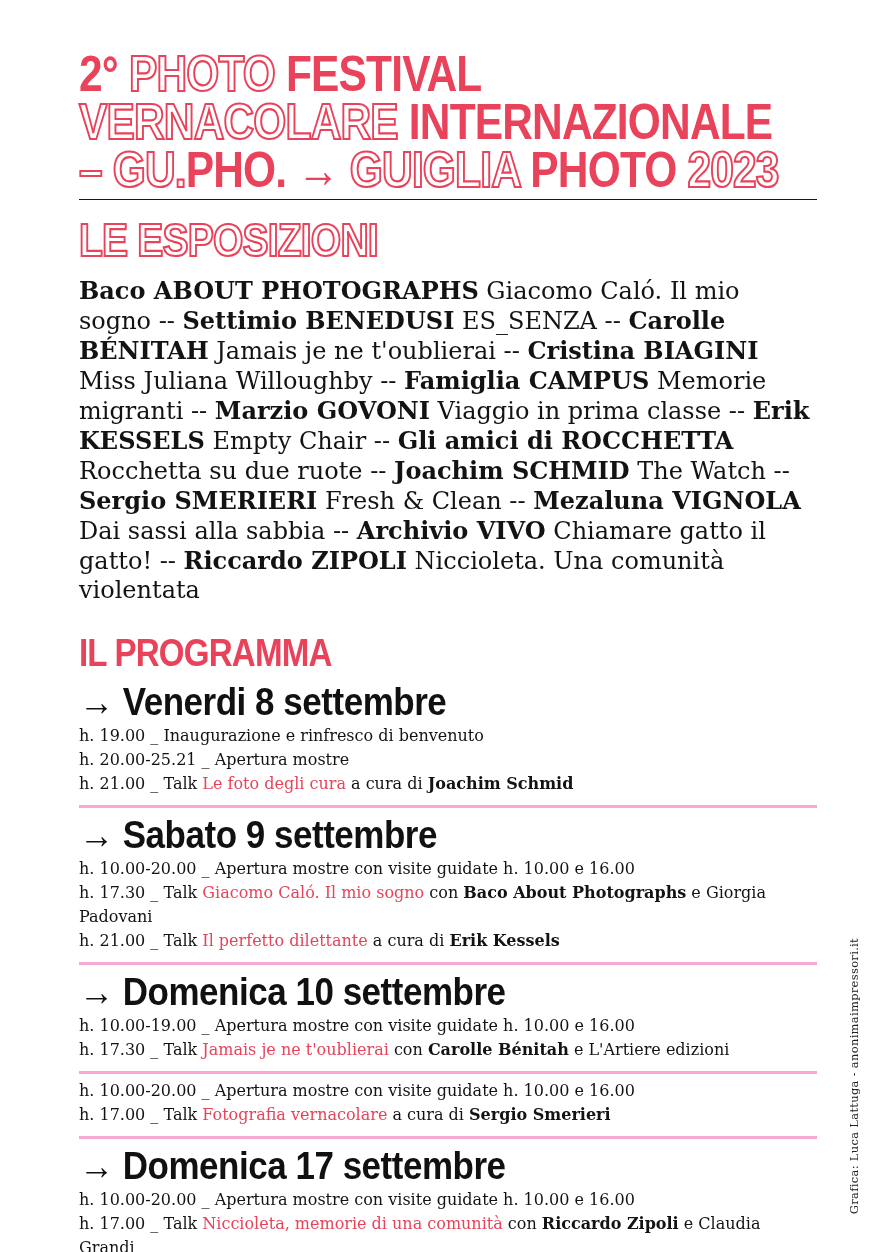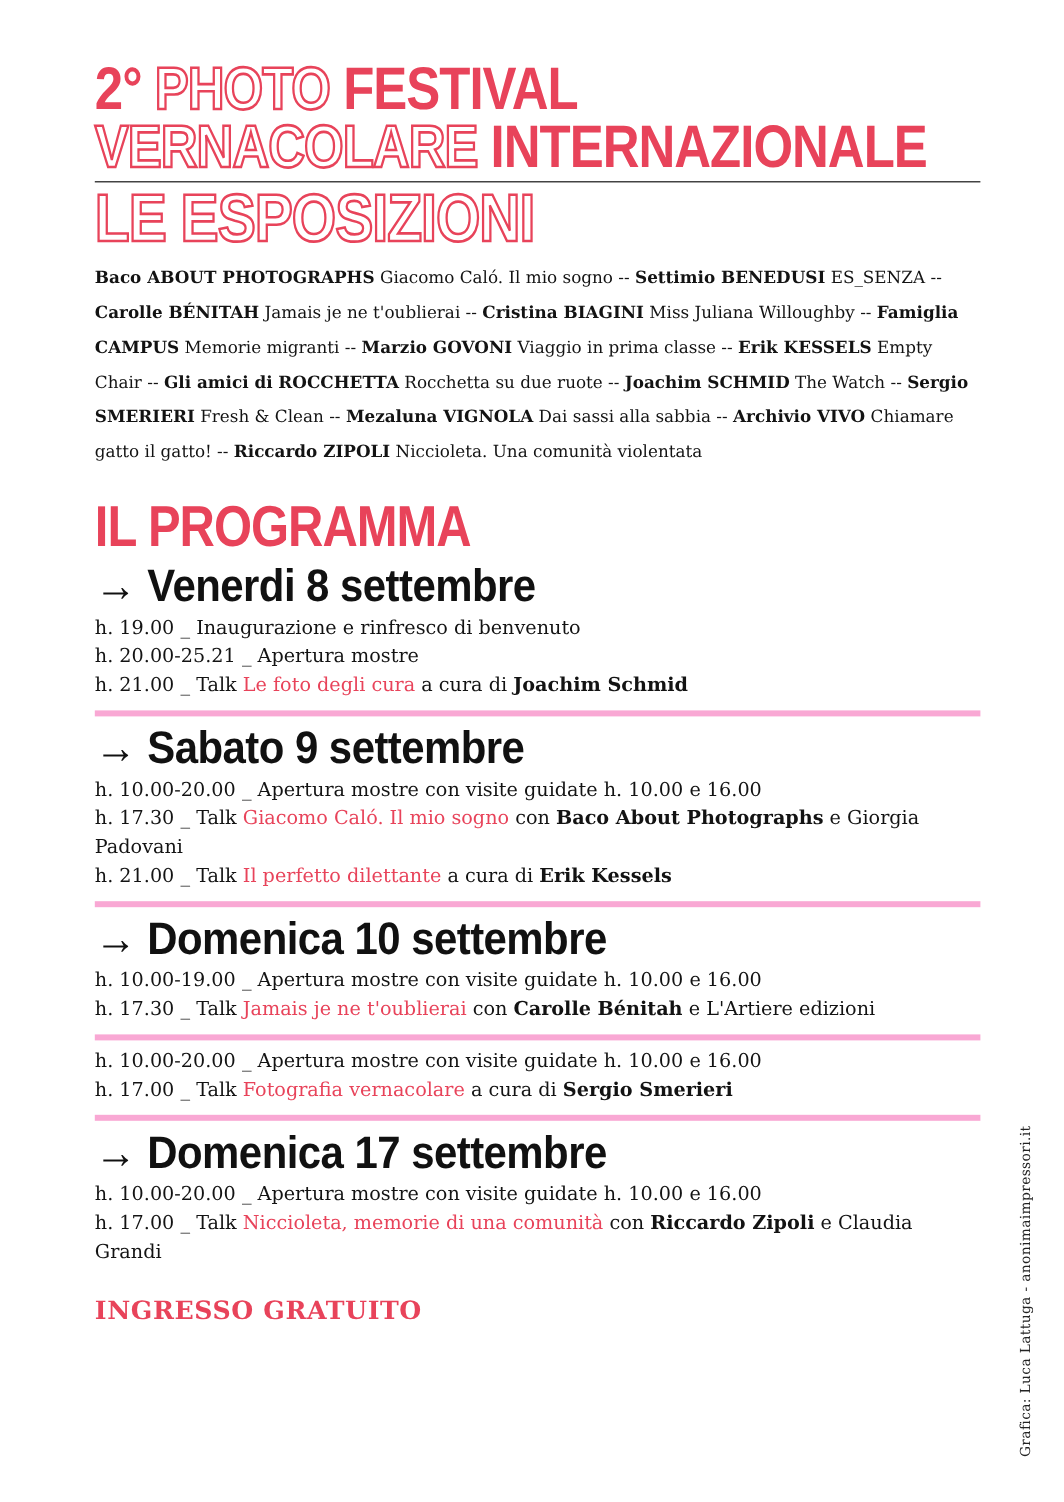--- a/index.html
+++ b/index.html
@@ -33,34 +33,34 @@
   @supports (-webkit-text-stroke: 1px red){
     .seg-outline{
       color:#ffffff;
       -webkit-text-stroke:2.2px var(--accent,#e8435a);
     }
   }
   .rule{
     border:none;border-top:1px solid #161616;
     margin:5px 0 0 0;
   }
-  .expo-heading{font-size:56px;line-height:46px;margin-top:7px;}
-  .program-heading{font-size:48px;line-height:44px;margin-top:26px;color:var(--accent,#e8435a);}
+  .expo-heading{font-size:46px;line-height:46px;margin-top:17px;}
+  .program-heading{font-size:39px;line-height:44px;margin-top:26px;color:var(--accent,#e8435a);}
   
   .expo-paragraph{
     margin-top:13px;
-    font-size:14px;
+    font-size:24px;
     line-height:29px;
     color:#131313;
   }
   .seg-bold{font-weight:700;}
   .seg-red{color:var(--accent,#e8435a);}
   
   .day{padding:5px 0 9px 0;}
-  .day.ruled{border-bottom:5px solid #f9a8d4;}
+  .day.ruled{border-bottom:3px solid #f9a8d4;}
   .day-title{
     font-size:38px;line-height:44px;
     letter-spacing:-0.5px;
     color:#111;
   }
   .event-line{
     font-size:16px;
     line-height:24px;
     color:#131313;
   }
@@ -88,20 +88,23 @@
 <body>
 
 <div class="page">
 
   <div>
     <div class="display-line title-line">
       <span class="squeeze"><span class="seg-solid">2° </span><span class="seg-outline">PHOTO</span><span class="seg-solid"> FESTIVAL</span></span>
     </div>
     <div class="display-line title-line">
       <span class="squeeze"><span class="seg-outline">VERNACOLARE</span><span class="seg-solid"> INTERNAZIONALE</span></span>
+    </div>
+    <div class="display-line title-line">
+      <span class="squeeze"><span class="seg-outline">– GU.</span><span class="seg-solid">PHO. </span><span class="seg-solid">→ </span><span class="seg-outline">GUIGLIA </span><span class="seg-solid">PHOTO </span><span class="seg-outline">2023</span></span>
     </div>
   </div>
 
   <hr class="rule">
 
   <div class="display-line expo-heading">
     <span class="squeeze seg-outline">LE ESPOSIZIONI</span>
   </div>
   <div class="expo-paragraph"><span class="seg-bold">Baco ABOUT PHOTOGRAPHS</span><span> Giacomo Caló. Il mio sogno -- </span><span class="seg-bold">Settimio BENEDUSI</span><span> ES_SENZA -- </span><span class="seg-bold">Carolle BÉNITAH</span><span> Jamais je ne t'oublierai -- </span><span class="seg-bold">Cristina BIAGINI</span><span> Miss Juliana Willoughby -- </span><span class="seg-bold">Famiglia CAMPUS</span><span> Memorie migranti -- </span><span class="seg-bold">Marzio GOVONI</span><span> Viaggio in prima classe -- </span><span class="seg-bold">Erik KESSELS</span><span> Empty Chair -- </span><span class="seg-bold">Gli amici di ROCCHETTA</span><span> Rocchetta su due ruote -- </span><span class="seg-bold">Joachim SCHMID</span><span> The Watch -- </span><span class="seg-bold">Sergio SMERIERI</span><span> Fresh &amp; Clean -- </span><span class="seg-bold">Mezaluna VIGNOLA</span><span> Dai sassi alla sabbia -- </span><span class="seg-bold">Archivio VIVO</span><span> Chiamare gatto il gatto! -- </span><span class="seg-bold">Riccardo ZIPOLI</span><span> Niccioleta. Una comunità violentata</span></div>
 

